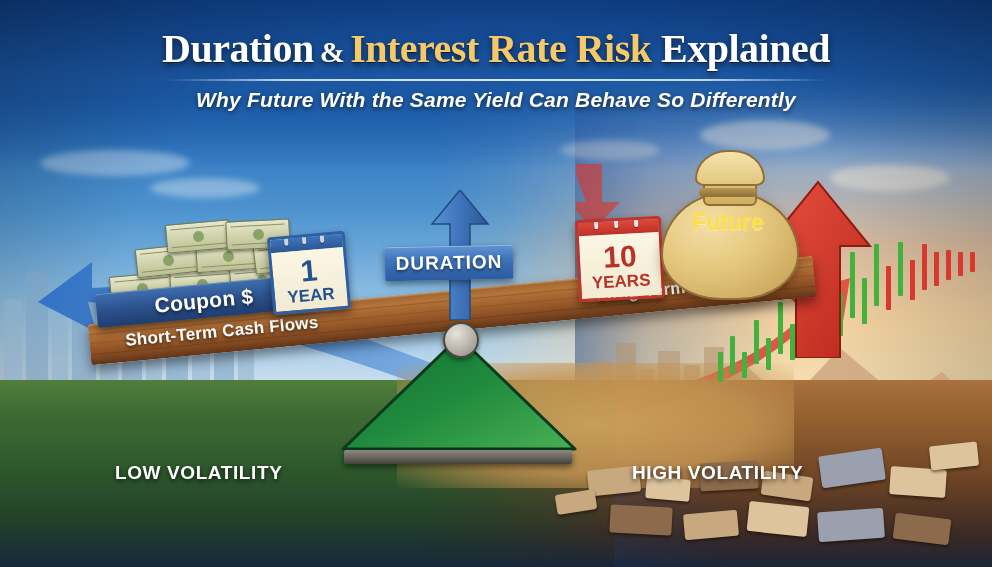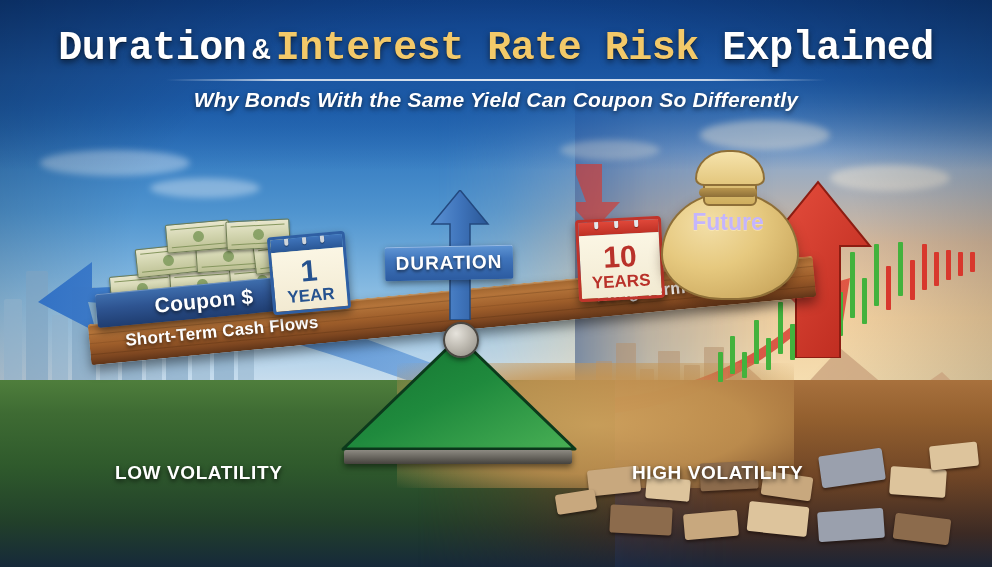--- a/index.html
+++ b/index.html
@@ -61,21 +61,21 @@
   .rock.g{background:#9aa0ad;}
   .vignette{
     position:absolute;inset:0;pointer-events:none;
     background:radial-gradient(ellipse at 50% 45%,rgba(0,0,0,0) 52%,rgba(0,0,0,.32) 100%);
   }
 
   
   .header{position:absolute;left:0;right:0;top:28px;text-align:center;z-index:40;}
   .title{
     font-size:40px;font-weight:bold;letter-spacing:-.5px;line-height:1.05;
-    font-family:Liberation Mono, monospace;
+    font-family:Liberation Serif, serif;
     text-shadow:0 3px 6px rgba(0,0,0,.55),0 1px 0 rgba(0,0,0,.4);
     white-space:nowrap;
   }
   .t-w{color:#ffffff;}
   .t-g{color:#f3c969;}
   .t-amp{color:#ffffff;font-size:30px;}
   .title-rule{
     width:660px;height:2px;margin:9px auto 7px;
     background:linear-gradient(90deg,rgba(255,255,255,0) 0%,rgba(255,255,255,.75) 18%,rgba(255,255,255,.85) 50%,rgba(255,255,255,.75) 82%,rgba(255,255,255,0) 100%);
   }
@@ -224,21 +224,21 @@
     position:absolute;left:44px;top:40px;width:58px;height:9px;
     background:linear-gradient(180deg,#b8954e,#8e6f38);border-radius:5px;
   }
   .bag-top{
     position:absolute;left:40px;top:2px;width:66px;height:32px;
     background:linear-gradient(180deg,#f6e3ab 0%,#e3c77e 100%);
     border:2px solid #8e6f38;
     border-radius:46% 46% 14% 14% / 80% 80% 20% 20%;
   }
   .bag-text{
-    position:absolute;left:0;right:0;top:62px;text-align:center;color:#c4b5fd;
+    position:absolute;left:0;right:0;top:62px;text-align:center;color:#fde047;
     text-shadow:0 1px 0 rgba(255,240,200,.5);line-height:1.05;
   }
   .bag-l1{font-size:23px;font-weight:bold;}
   .bag-l2{font-size:31px;font-weight:bold;margin-top:2px;}
 
   
   .candles{position:absolute;right:0;top:170px;width:280px;height:220px;z-index:8;}
   .candle{position:absolute;width:5px;border-radius:1px;}
   .c-up{background:#43b23d;}
   .c-dn{background:#d8382d;}
@@ -484,17 +484,17 @@
   </div>
 
   <div class="vol" id="vol-high">HIGH VOLATILITY</div>
   <div class="vol" id="vol-low">LOW VOLATILITY</div>
 
   <div class="header">
     <div class="title">
       <span class="t-w">Duration</span><span class="t-amp" style="margin: 0px 6px;">&amp;</span><span class="t-g">Interest Rate Risk</span> <span class="t-w">Explained</span>
     </div>
     <div class="title-rule"></div>
-    <div class="subtitle">Why Bonds With the Same Yield Can Coupon So Differently</div>
+    <div class="subtitle">Why Future With the Same Yield Can Behave So Differently</div>
   </div>
 
   <div class="vignette"></div>
 </div>
 
 </body></html>

